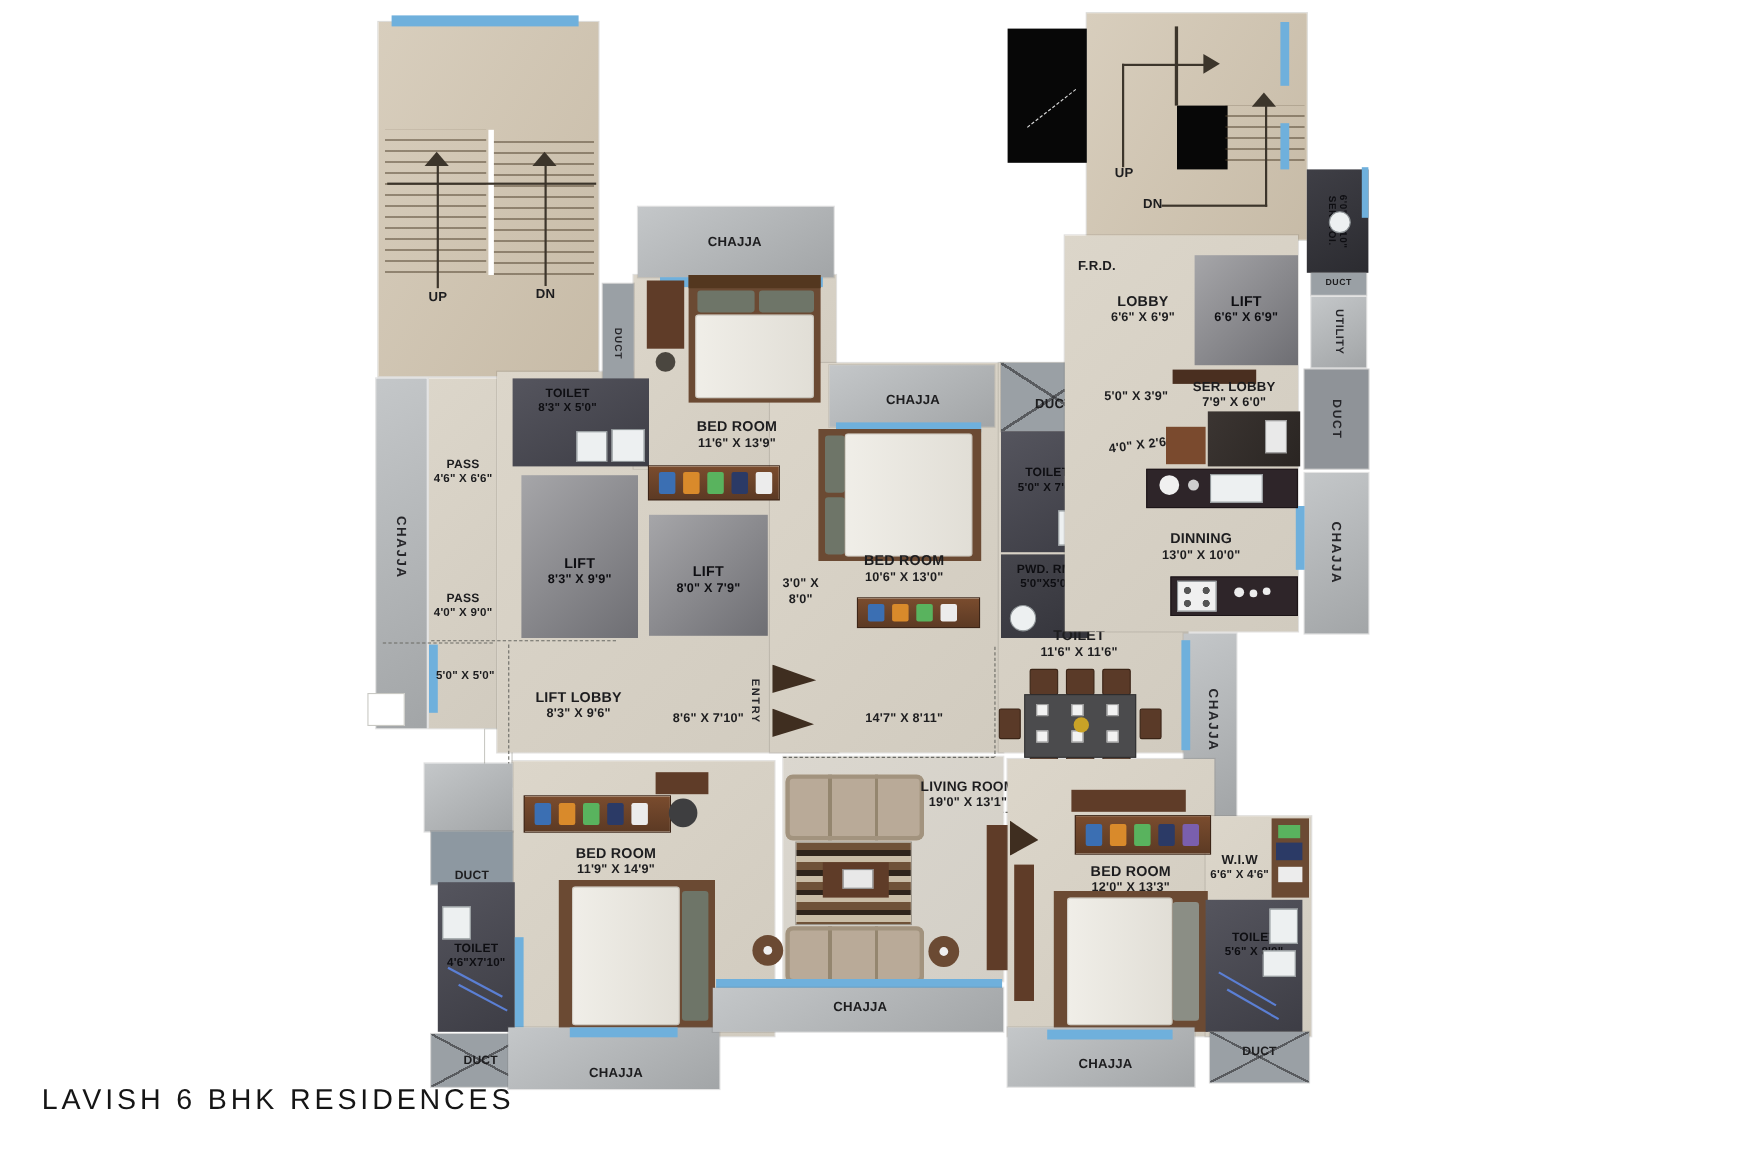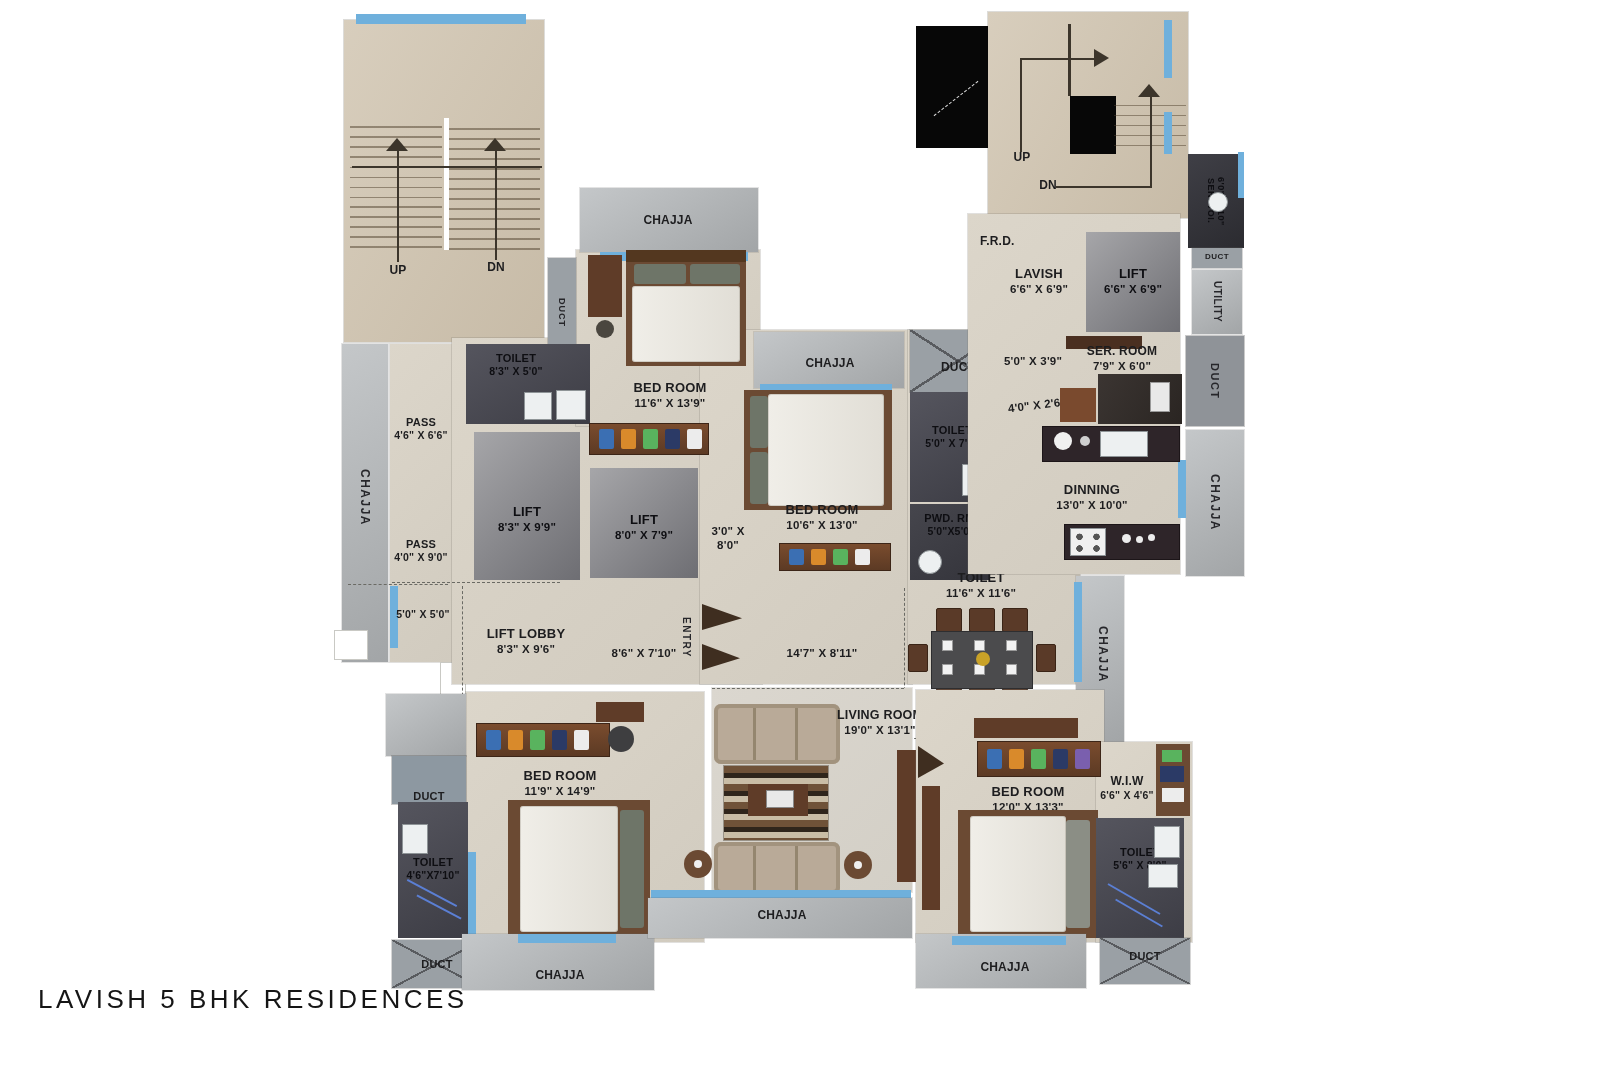--- a/index.html
+++ b/index.html
@@ -218,21 +218,21 @@
   <div class="line" style="left:1150px;top:96px;width:2px;height:92px"></div>
   <div class="tri-up" style="left:1138px;top:84px"></div>
   <div class="lbl" style="left:1002px;top:150px;width:40px">UP</div>
   <div class="lbl" style="left:1028px;top:178px;width:40px">DN</div>
   <div class="blue" style="left:1164px;top:20px;width:8px;height:58px"></div>
   <div class="blue" style="left:1164px;top:112px;width:8px;height:42px"></div>
 
   <div class="floor" style="left:968px;top:214px;width:212px;height:360px"></div>
   <div class="lbl" style="left:980px;top:234px;width:62px;text-align:left;font-size:12px">F.R.D.</div>
   <div class="lbl" style="left:994px;top:266px;width:90px">
-    <div class="nm">LAVISH</div>
+    <div class="nm">LOBBY</div>
     <div class="dm">6'6" X 6'9"</div>
   </div>
   <div class="lift" style="left:1086px;top:232px;width:94px;height:100px"></div>
   <div class="lbl darktxt" style="left:1090px;top:266px;width:86px">
     <div class="nm">LIFT</div>
     <div class="dm">6'6" X 6'9"</div>
   </div>
   <div class="lbl dm" style="left:1000px;top:354px;width:66px">5'0" X 3'9"</div>
   <div class="lbl dm" style="left:1002px;top:398px;width:70px;transform:rotate(-7deg)">4'0" X 2'6"</div>
 
@@ -248,21 +248,21 @@
   <div class="gray" style="left:1192px;top:270px;width:50px;height:64px"></div>
   <div class="vlbl" style="left:1192px;top:272px;width:50px;height:60px;font-size:10px;letter-spacing:.5px">UTILITY</div>
   <div class="abs" style="left:1186px;top:336px;width:58px;height:90px;background:#8f9398;box-shadow:0 0 0 1px rgba(80,80,80,.3)"></div>
   <div class="vlbl" style="left:1186px;top:344px;width:58px;height:74px;font-size:11px">DUCT</div>
   <div class="gray" style="left:1186px;top:430px;width:58px;height:146px"></div>
   <div class="vlbl" style="left:1186px;top:448px;width:58px;height:110px">CHAJJA</div>
   <div class="blue" style="left:1178px;top:460px;width:8px;height:58px"></div>
 
   <div class="abs" style="left:1066px;top:336px;width:76px;height:13px;background:#4a2f20"></div>
   <div class="lbl" style="left:1076px;top:344px;width:92px">
-    <div class="nm" style="font-size:12px">SER. ROOM</div>
+    <div class="nm" style="font-size:12px">SER. LOBBY</div>
     <div class="dm">7'9" X 6'0"</div>
   </div>
   <div class="abs" style="left:1098px;top:374px;width:84px;height:50px;background:linear-gradient(120deg,#3b3532,#2a2522)"></div>
   <div class="abs" style="left:1150px;top:382px;width:20px;height:30px;background:#e9e9e9;border:1px solid #999"></div>
   <div class="abs" style="left:1060px;top:388px;width:36px;height:34px;background:#7a4a2e"></div>
   <div class="abs" style="left:1042px;top:426px;width:138px;height:36px;background:#2e2529;box-shadow:inset 0 0 0 1px #1c1518"></div>
   <div class="fixture" style="left:1100px;top:431px;width:48px;height:26px"></div>
   <div class="abs round" style="left:1054px;top:432px;width:18px;height:18px;background:#f0f0f0"></div>
   <div class="abs round" style="left:1080px;top:436px;width:10px;height:10px;background:#cfcfcf"></div>
   <div class="lbl" style="left:1036px;top:482px;width:112px">
@@ -371,15 +371,15 @@
   <div class="fixture" style="left:1154px;top:826px;width:26px;height:32px"></div>
   <div class="fixture" style="left:1148px;top:864px;width:30px;height:24px"></div>
   <div class="abs" style="left:1104px;top:898px;width:60px;height:2px;background:#5b7fd4;transform:rotate(30deg)"></div>
   <div class="abs" style="left:1112px;top:912px;width:54px;height:2px;background:#5b7fd4;transform:rotate(30deg)"></div>
   <div class="gray2 ductx" style="left:1100px;top:938px;width:90px;height:46px"></div>
   <div class="lbl" style="left:1118px;top:950px;width:54px;font-size:11px">DUCT</div>
   <div class="gray" style="left:916px;top:934px;width:170px;height:54px"></div>
   <div class="blue" style="left:952px;top:936px;width:114px;height:9px"></div>
   <div class="lbl" style="left:962px;top:960px;width:86px">CHAJJA</div>
 
-  <div class="title" style="left:38px;top:984px;width:560px">LAVISH 5 BHK RESIDENCES</div>
+  <div class="title" style="left:38px;top:984px;width:560px">LAVISH 6 BHK RESIDENCES</div>
 
 </div>
 
 </body></html>

